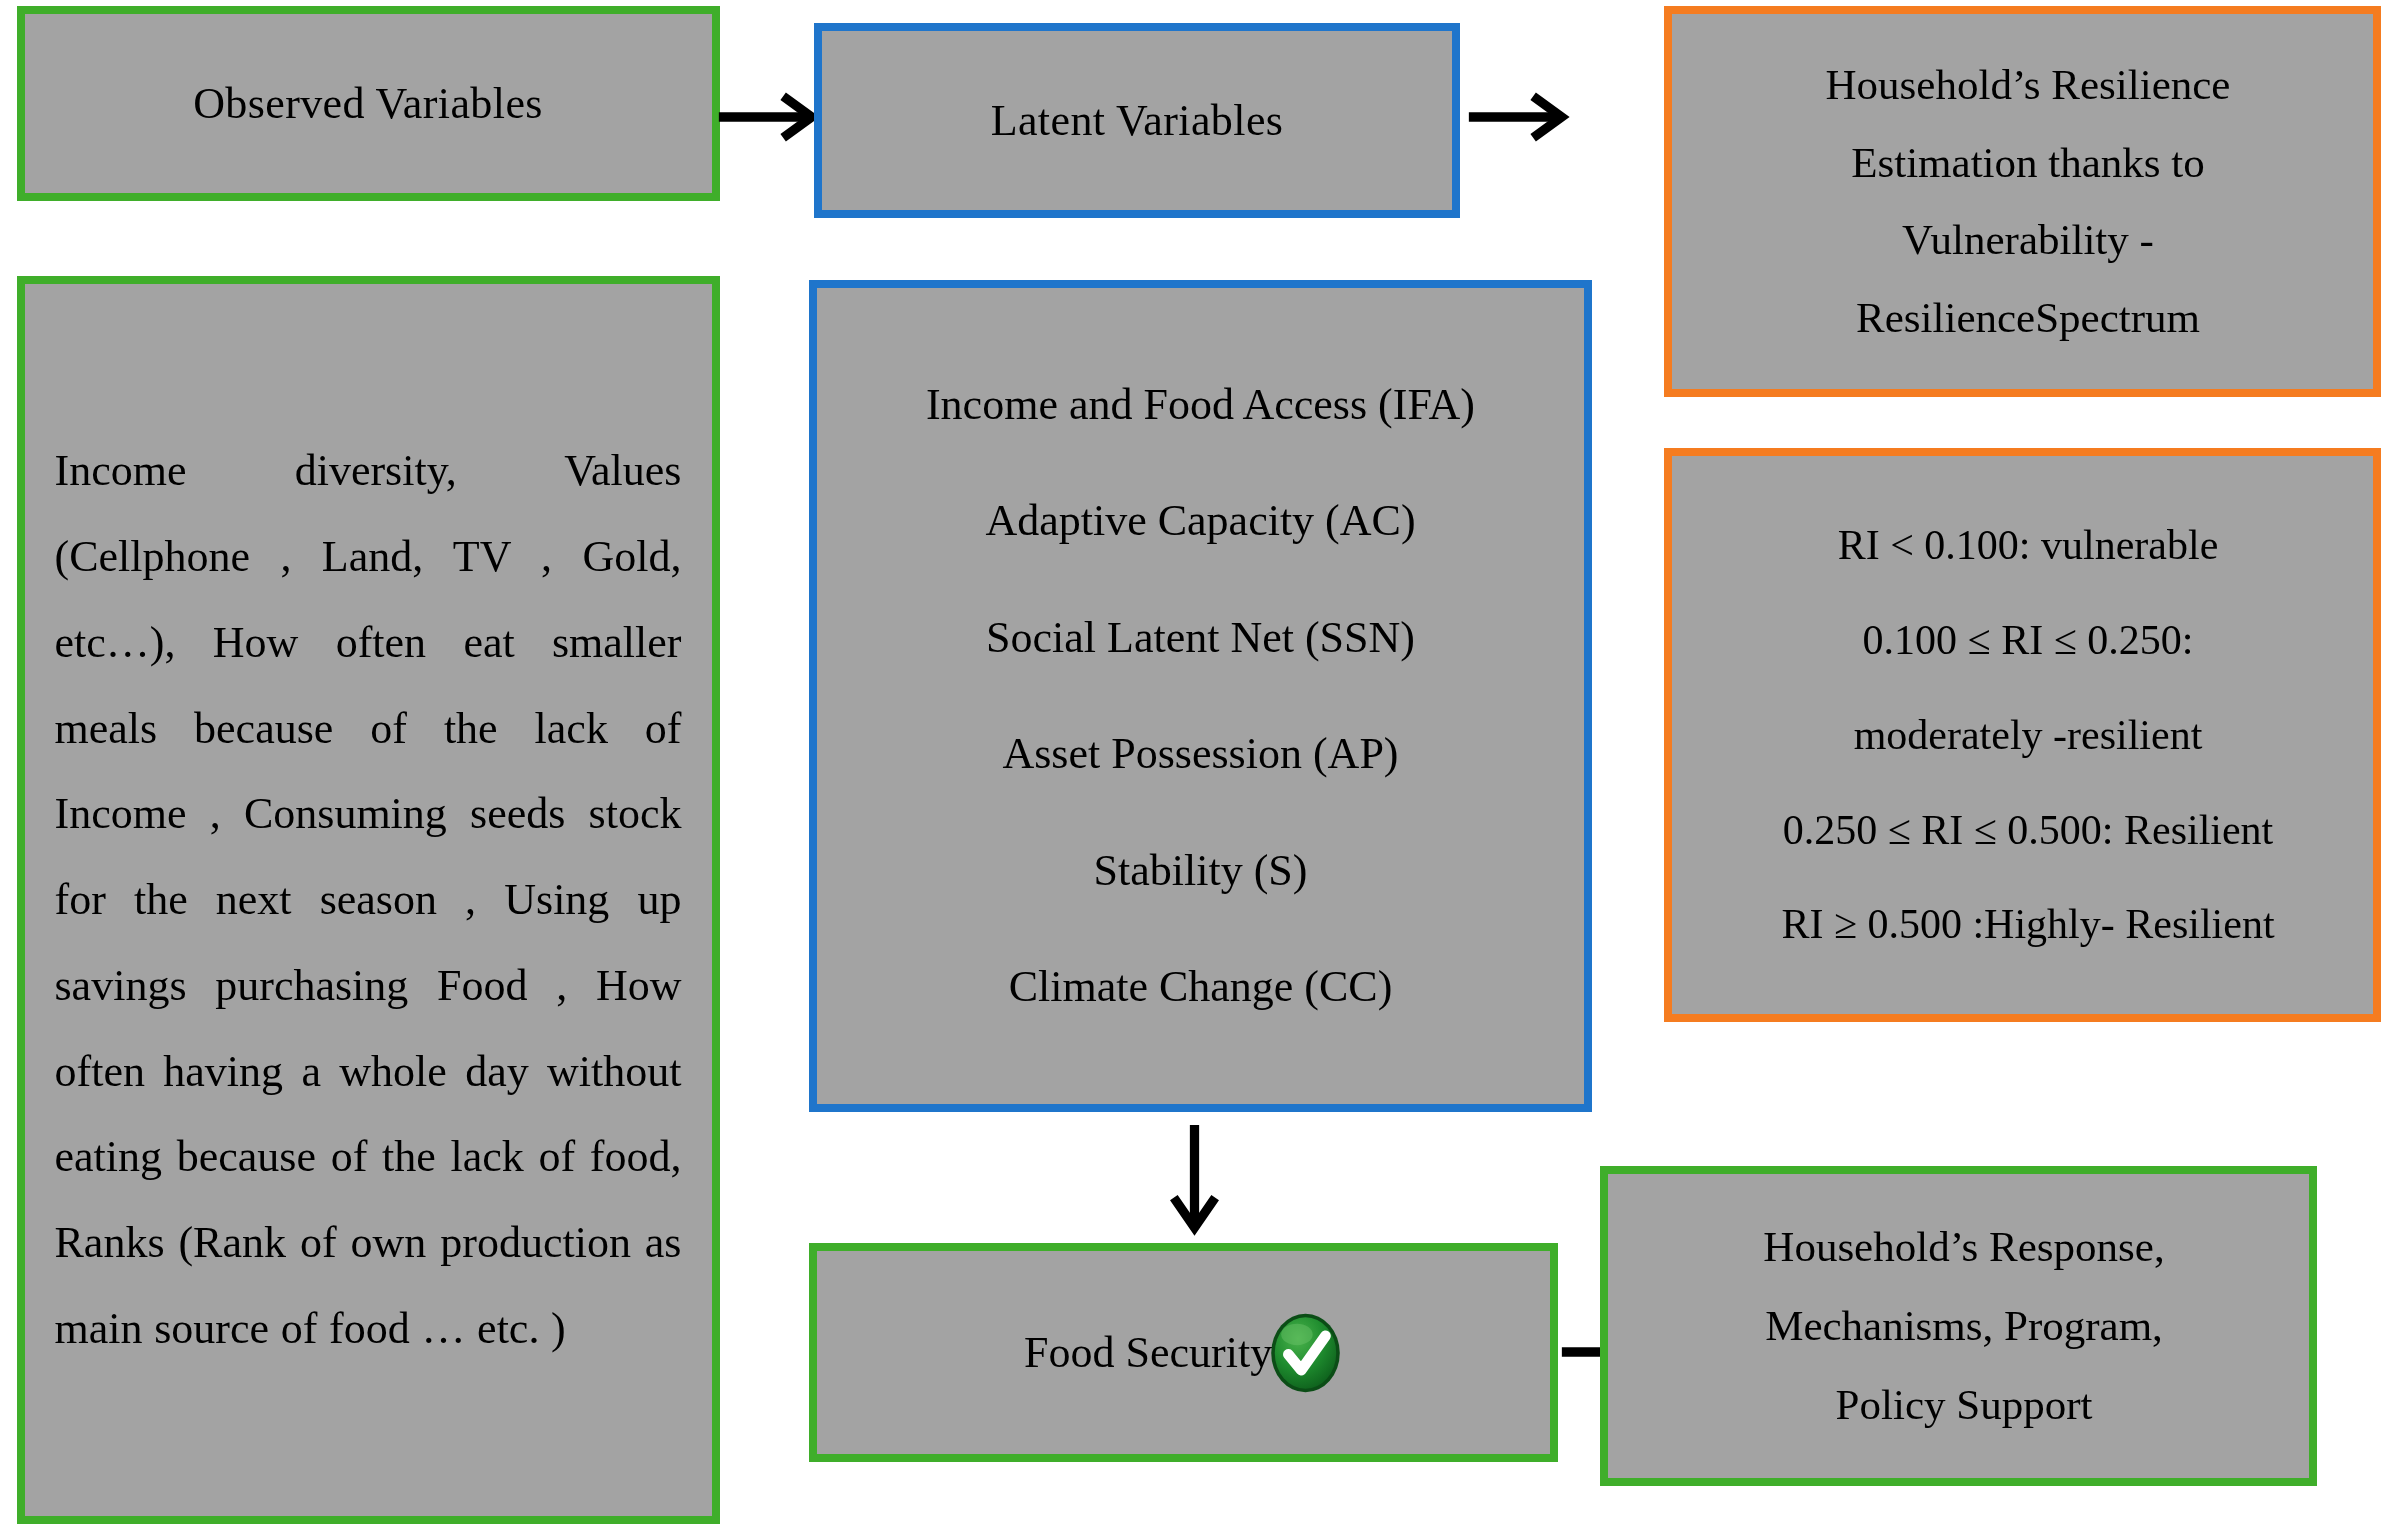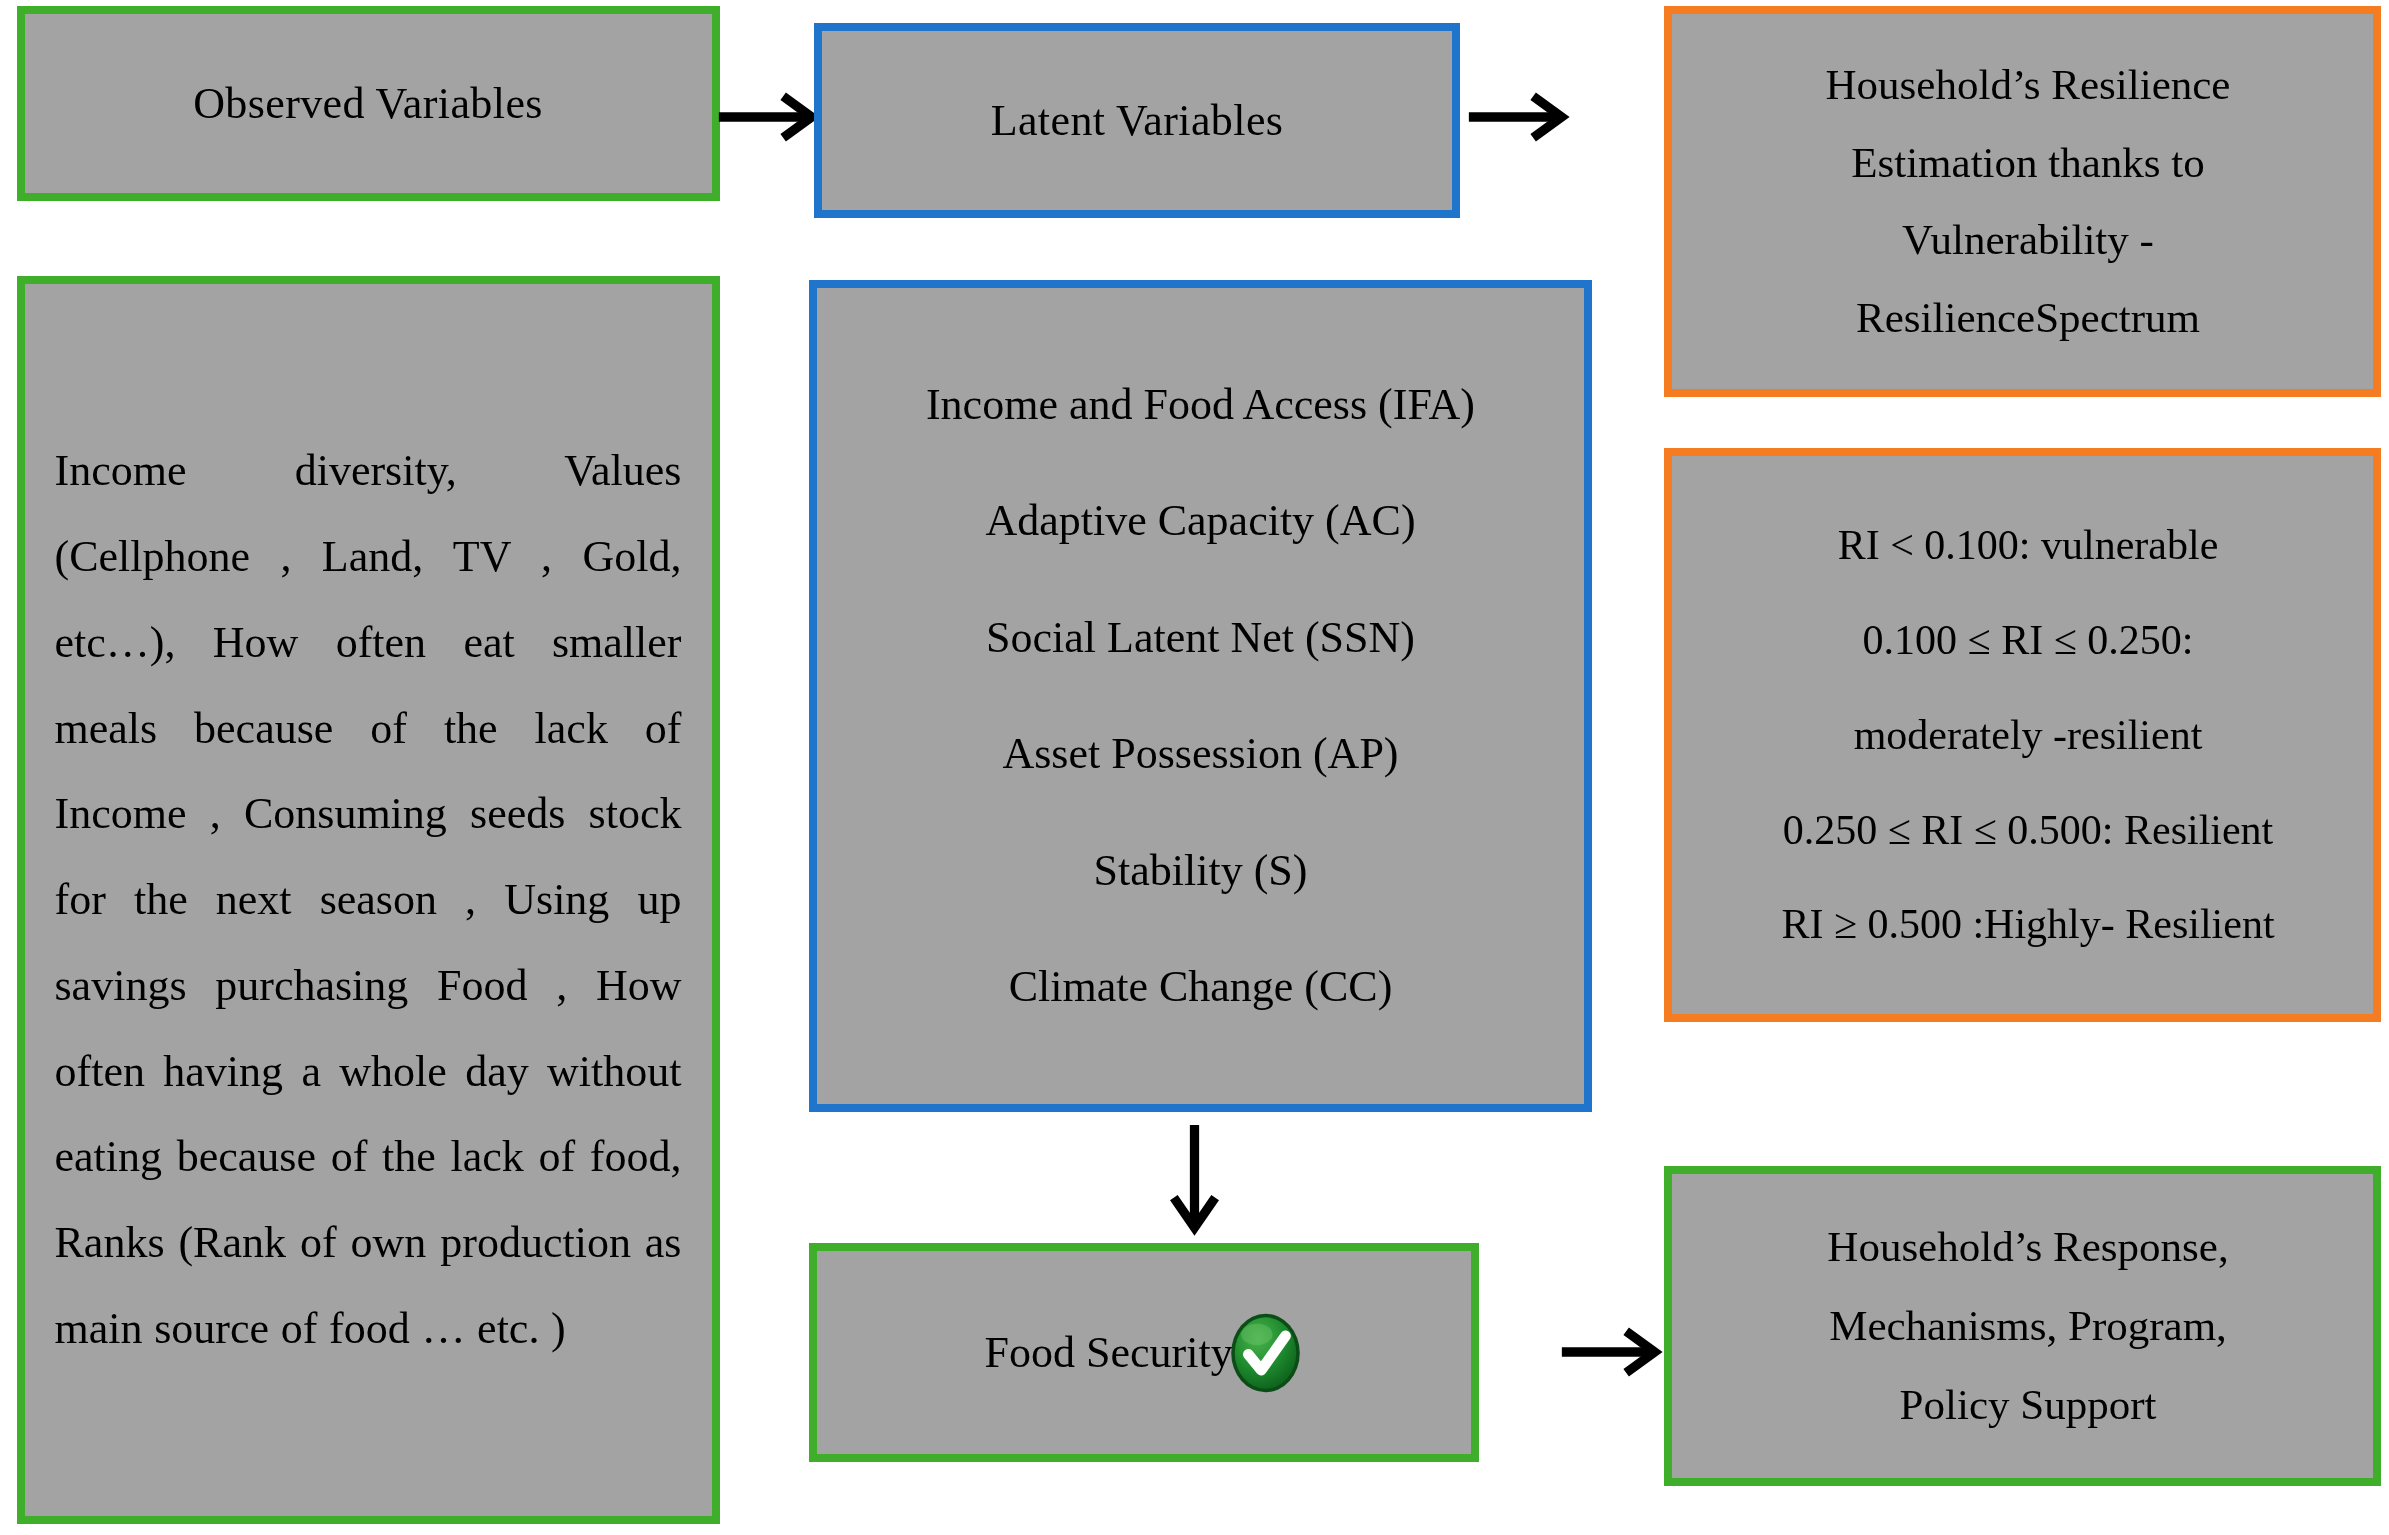--- a/index.html
+++ b/index.html
@@ -180,21 +180,21 @@
     </div>
   </div>
 
   <div class="arrow" style="left:1166px; top:1123px; width:57px; height:115px;">
     <svg width="57" height="115" viewBox="0 0 80 160" aria-hidden="true">
       <line x1="40" y1="2" x2="40" y2="136" stroke="#000000" stroke-width="13"></line>
       <polyline points="11,104 40,146 69,104" fill="none" stroke="#000000" stroke-width="13" stroke-linecap="butt" stroke-linejoin="miter"></polyline>
     </svg>
   </div>
 
-  <div class="box box-green" style="left:809px; top:1243px; width:670px; height:219px;">
+  <div class="box box-green" style="left:809px; top:1243px; width:749px; height:219px;">
     <div class="box-inner">
       <div class="fs-row">
         <span class="fs-label">Food Security</span>
         <span class="check-badge">
           <svg width="75" height="80" viewBox="0 0 104 112" aria-hidden="true">
             <defs>
               <radialGradient id="badgeGrad" cx="38%" cy="30%" r="78%">
                 <stop offset="0%" stop-color="#49B24B"></stop>
                 <stop offset="55%" stop-color="#1E8B2E"></stop>
                 <stop offset="100%" stop-color="#0D5D1B"></stop>
@@ -210,21 +210,21 @@
     </div>
   </div>
 
   <div class="arrow" style="left:1560px; top:1327px; width:108px; height:50px;">
     <svg width="108" height="50" viewBox="0 0 150 70" aria-hidden="true">
       <line x1="2" y1="35" x2="124" y2="35" stroke="#000000" stroke-width="13"></line>
       <polyline points="92,6 132,35 92,64" fill="none" stroke="#000000" stroke-width="13" stroke-linecap="butt" stroke-linejoin="miter"></polyline>
     </svg>
   </div>
 
-  <div class="box box-green" style="left:1664px; top:1166px; width:717px; height:320px;">
+  <div class="box box-green" style="left:1600px; top:1166px; width:717px; height:320px;">
     <div class="center-lines">
       <span class="line">Household’s Response,</span>
       <span class="line">Mechanisms, Program,</span>
       <span class="line">Policy Support</span>
     </div>
   </div>
 
 </div>
 
 

